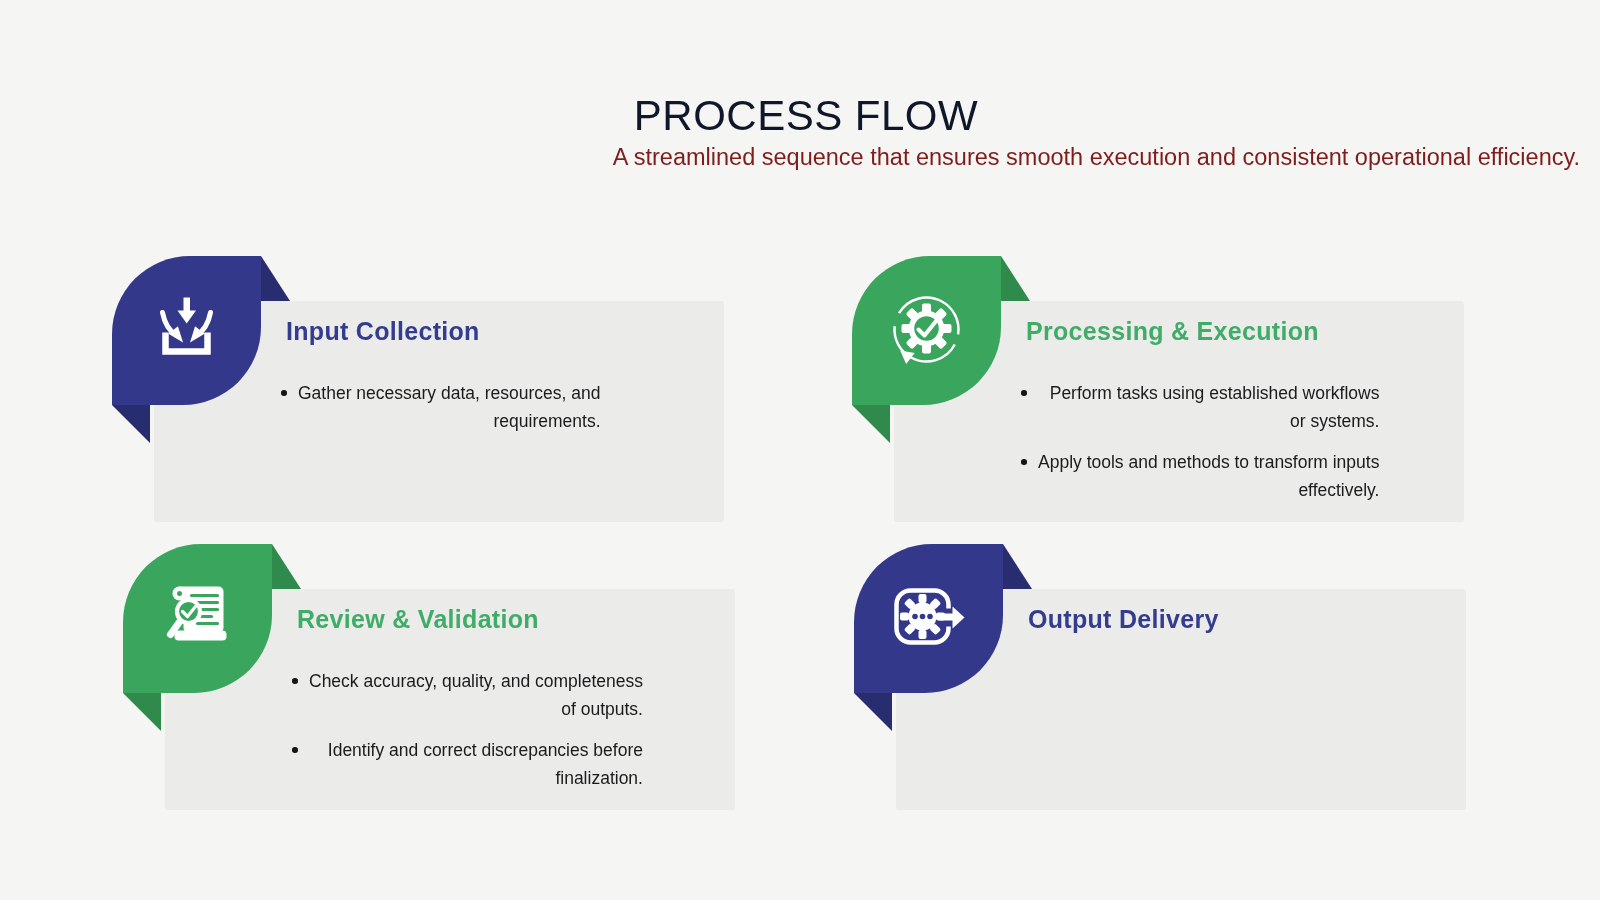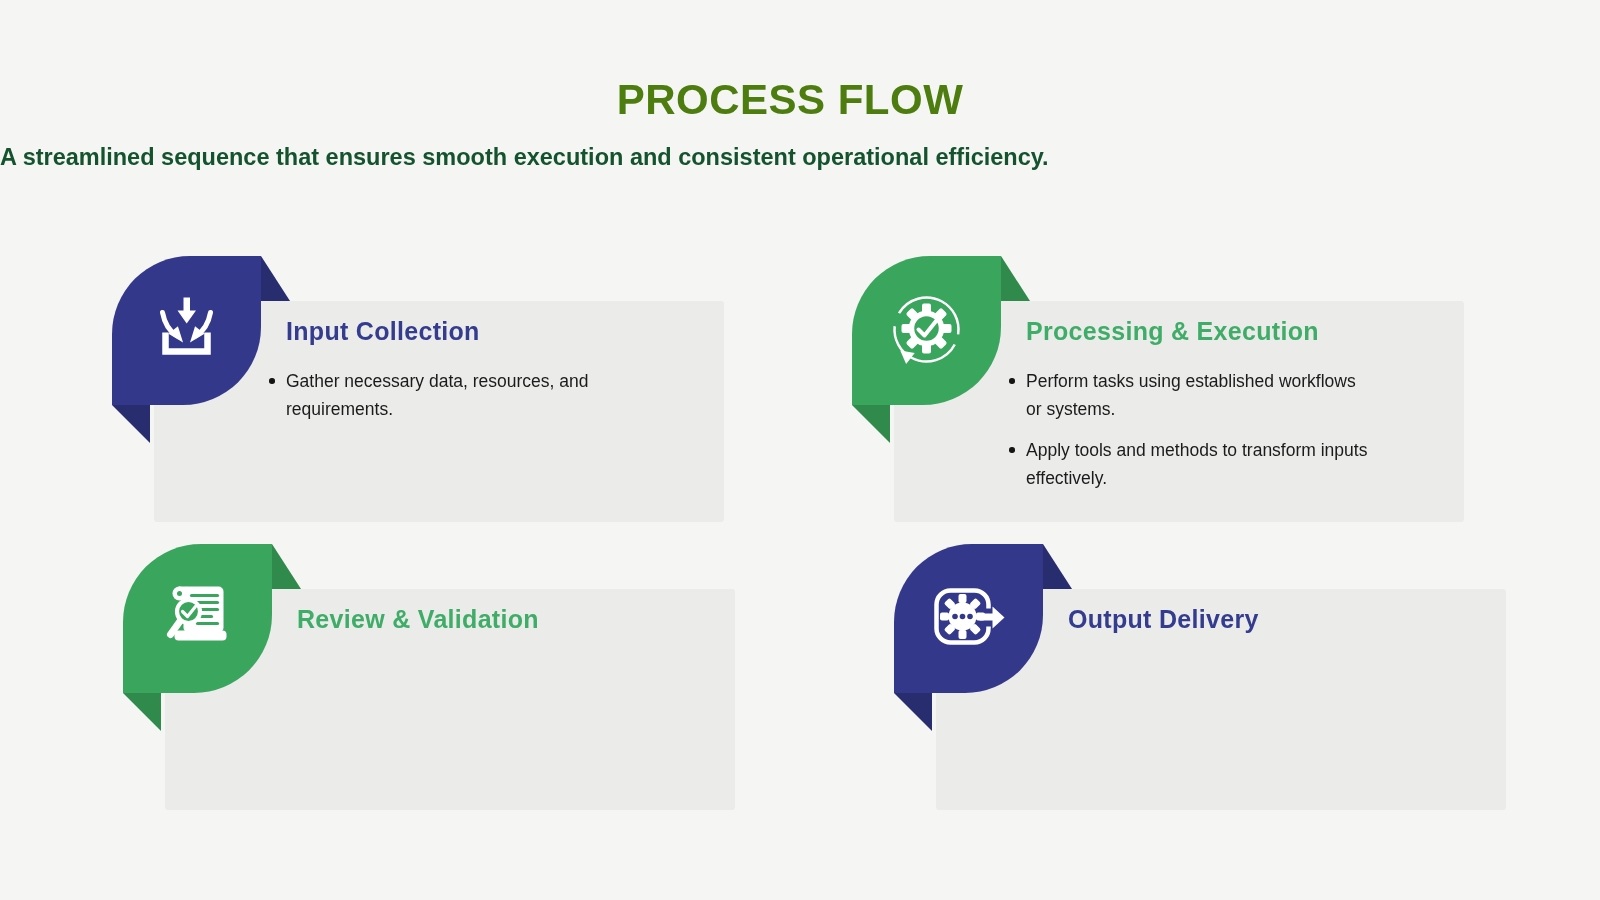--- a/index.html
+++ b/index.html
@@ -9,51 +9,51 @@
     font-family:"Liberation Sans", sans-serif;
     position:relative;
     overflow:hidden;
   }
   .canvas{position:absolute;inset:0;}
 
   
   .page-title{
     position:absolute;left:0;top:76px;width:1580px;
     text-align:center;
-    font-size:42px;font-weight:bold;letter-spacing:.5px;
-    color:#4d7c0f;margin:0;
+    font-size:42px;font-weight:normal;letter-spacing:.5px;
+    color:#0f172a;margin:16px;
   }
   .page-subtitle{
     position:absolute;left:0;top:144px;width:1580px;
-    text-align:left;
-    font-size:23.5px;color:#14532d;margin:0;font-weight:700;
+    text-align:right;
+    font-size:23.5px;color:#7f1d1d;margin:0;font-weight:400;
   }
 
   
   .card{position:absolute;width:570px;height:221px;}
   .card.pos1{left:154px;top:301px;}
   .card.pos2{left:894px;top:301px;}
   .card.pos3{left:165px;top:589px;}
-  .card.pos4{left:936px;top:589px;}
+  .card.pos4{left:896px;top:589px;}
 
   .navy{--main:#33388b;--dark:#272d6f;--title:#333c8e;}
   .green{--main:#3aa65d;--dark:#2f8a4c;--title:#3fad68;}
 
   .panel{
     position:absolute;inset:0;
     background:#ebebea;border-radius:3px;
   }
   .card-title{
     position:absolute;left:132px;top:16px;margin:0;
     font-size:25px;font-weight:bold;letter-spacing:.3px;
     color:var(--title);
   }
   .bullets{
-    position:absolute;left:128px;top:62px;margin:4px;padding:0;
-    list-style:none;max-width:430px;
+    position:absolute;left:128px;top:62px;margin:16px;padding:0;
+    list-style:none;max-width:430px;text-align:right;
   }
   .bullets li{
     position:relative;
     font-size:17.5px;line-height:28px;color:#1b1b1b;
     margin:0 0 13px 0;
     white-space:pre-line;
   }
   .bullets li::before{
     content:"";position:absolute;left:-17px;top:11px;
     width:5.5px;height:5.5px;border-radius:50%;background:#151515;
@@ -132,20 +132,26 @@
             <polyline points="-8,1 -2,7 10,-8" stroke="#fff" stroke-width="4" fill="none" stroke-linecap="round" stroke-linejoin="round"></polyline>
           </g>
         </g>
       </svg>
     </div>
   </section>
 
   <section class="card pos3 green">
     <div class="panel"></div>
     <h2 class="card-title">Review &amp; Validation</h2>
+    <ul class="bullets">
+      <li>Check accuracy, quality, and completeness
+of outputs.</li>
+      <li>Identify and correct discrepancies before
+finalization.</li>
+    </ul>
     <div class="blob">
       <svg width="180" height="190" viewBox="0 0 180 190">
         <polygon class="blob-dark" points="149,0 178,45 149,45"></polygon>
         <polygon class="blob-dark" points="0,149 38,149 38,187"></polygon>
         <path class="blob-main" d="M78 0 H149 V71 A78 78 0 0 1 71 149 H0 V78 A78 78 0 0 1 78 0 Z"></path>
         <g transform="translate(38.5,38.5)">
           <rect x="22" y="4" width="40" height="46" rx="5" fill="#fff"></rect>
           <rect x="17" y="4" width="9" height="13" fill="#fff"></rect>
           <circle cx="18" cy="11" r="7" fill="#fff"></circle>
           <circle cx="18" cy="11" r="2.5" class="icon-fill-main"></circle>

